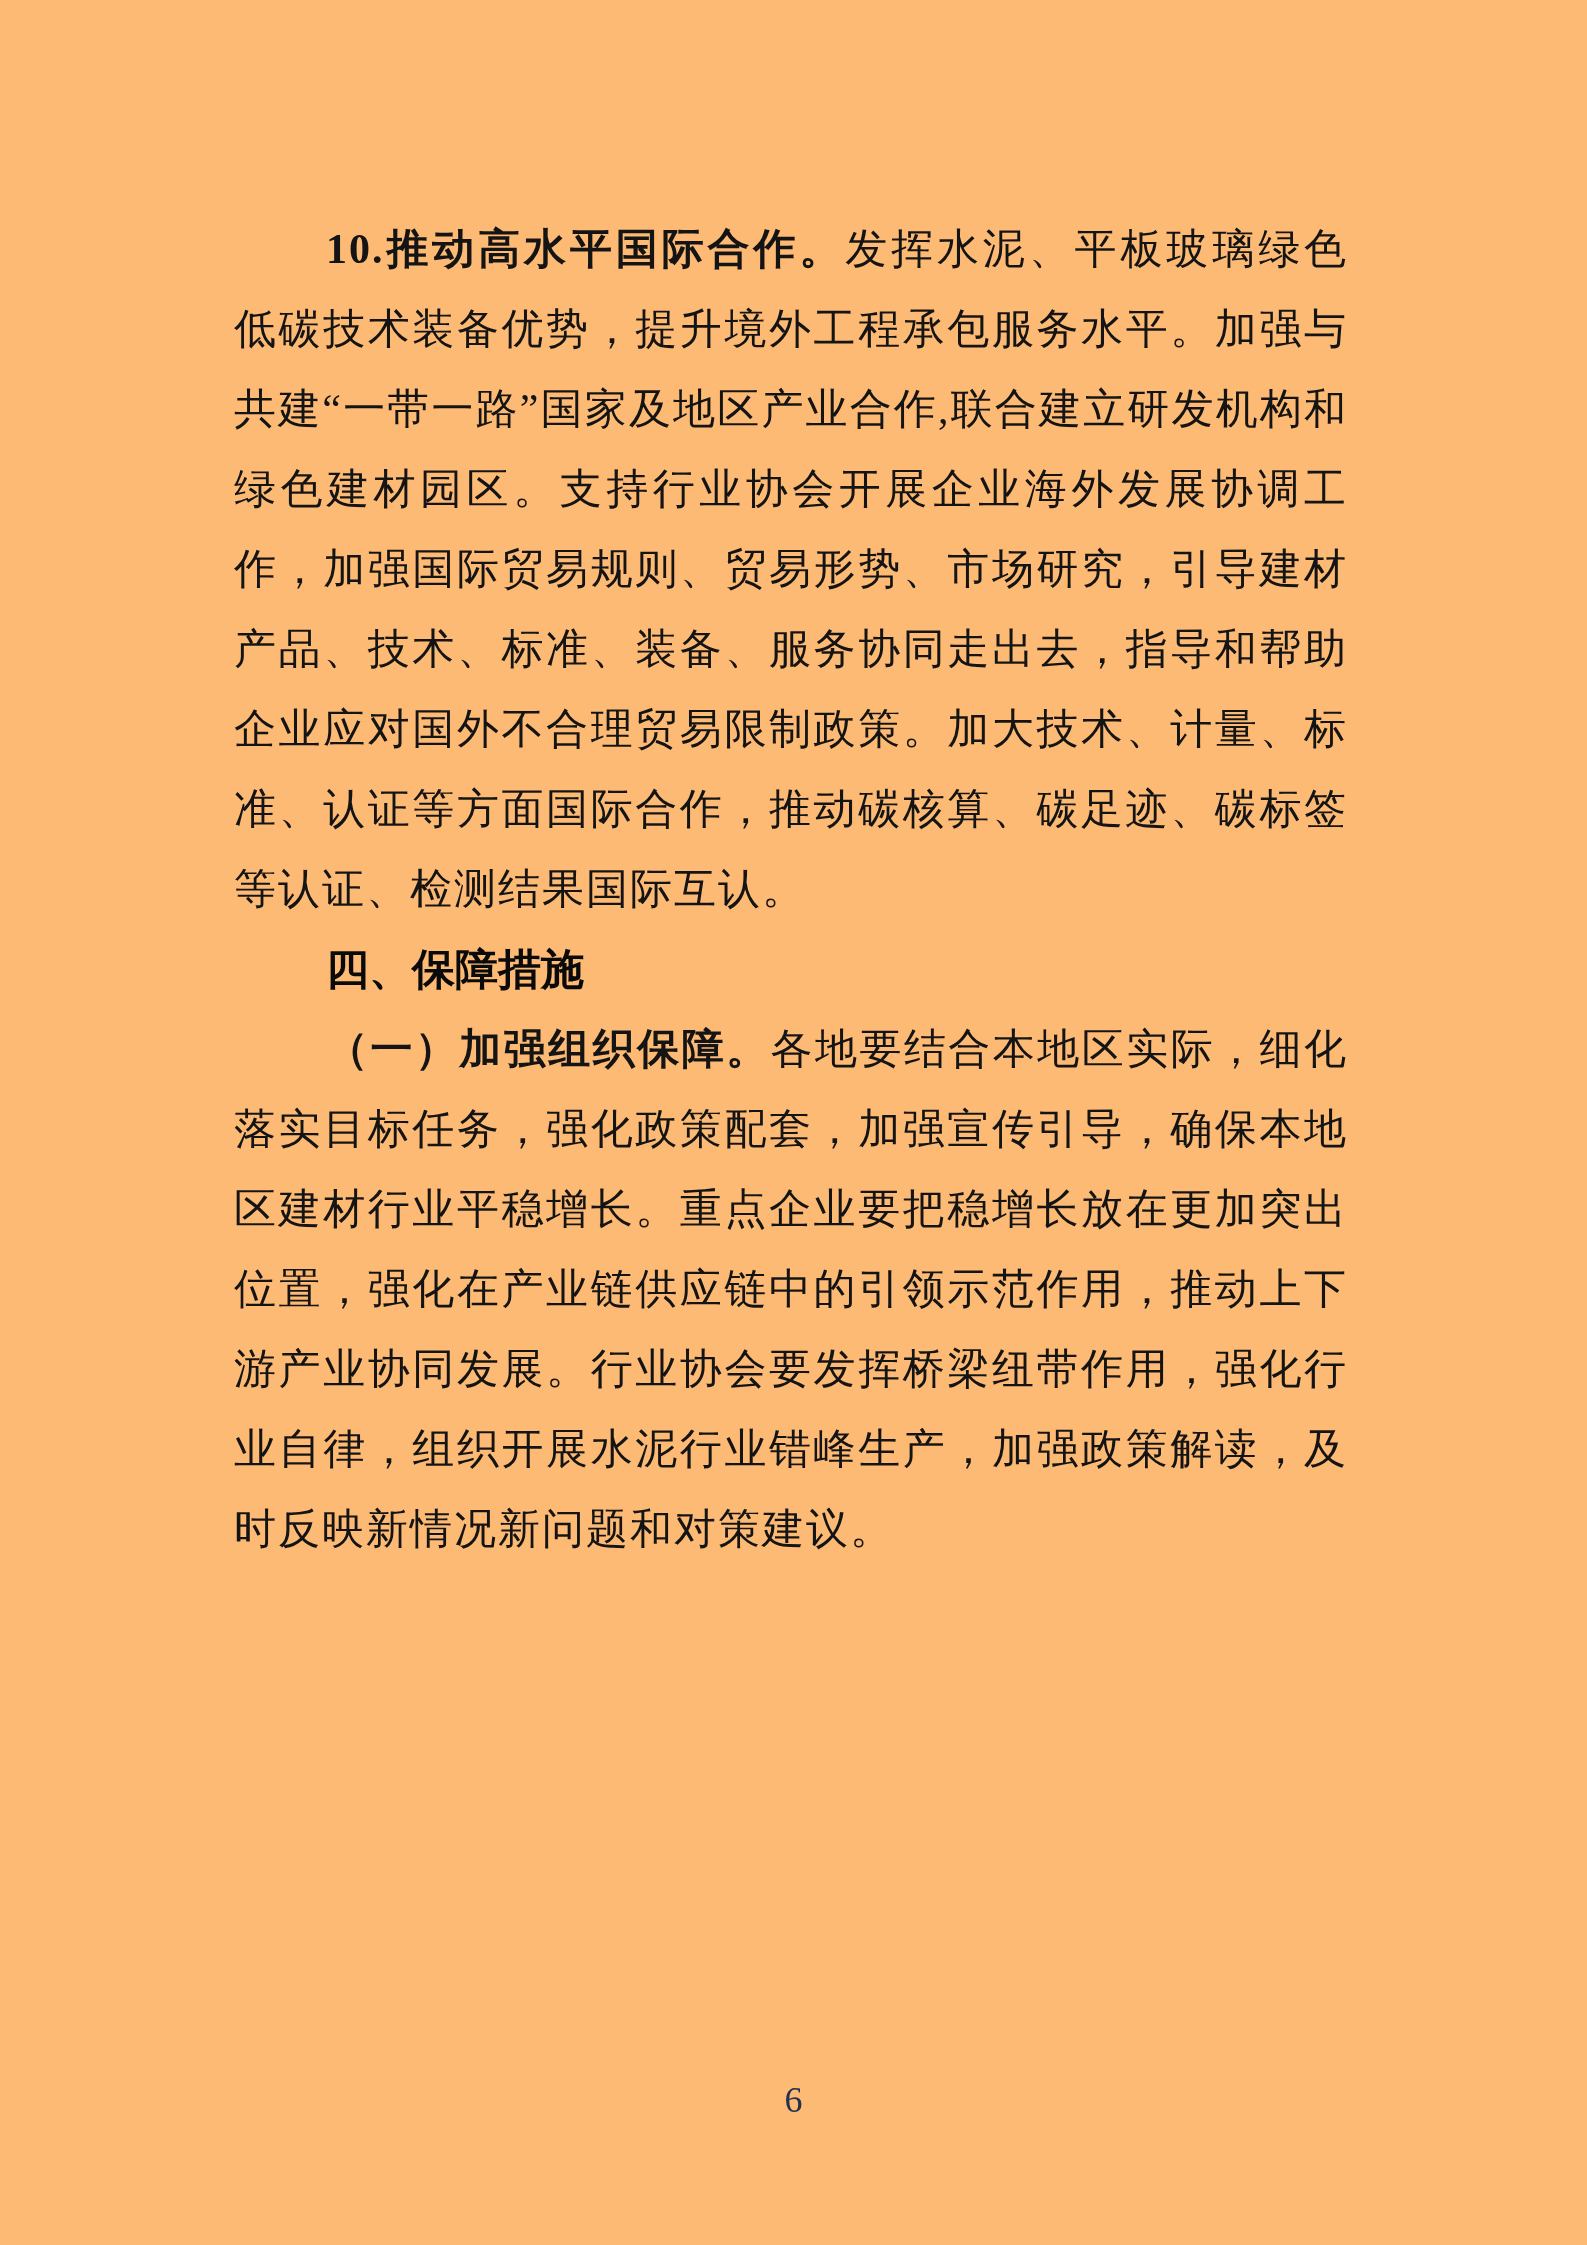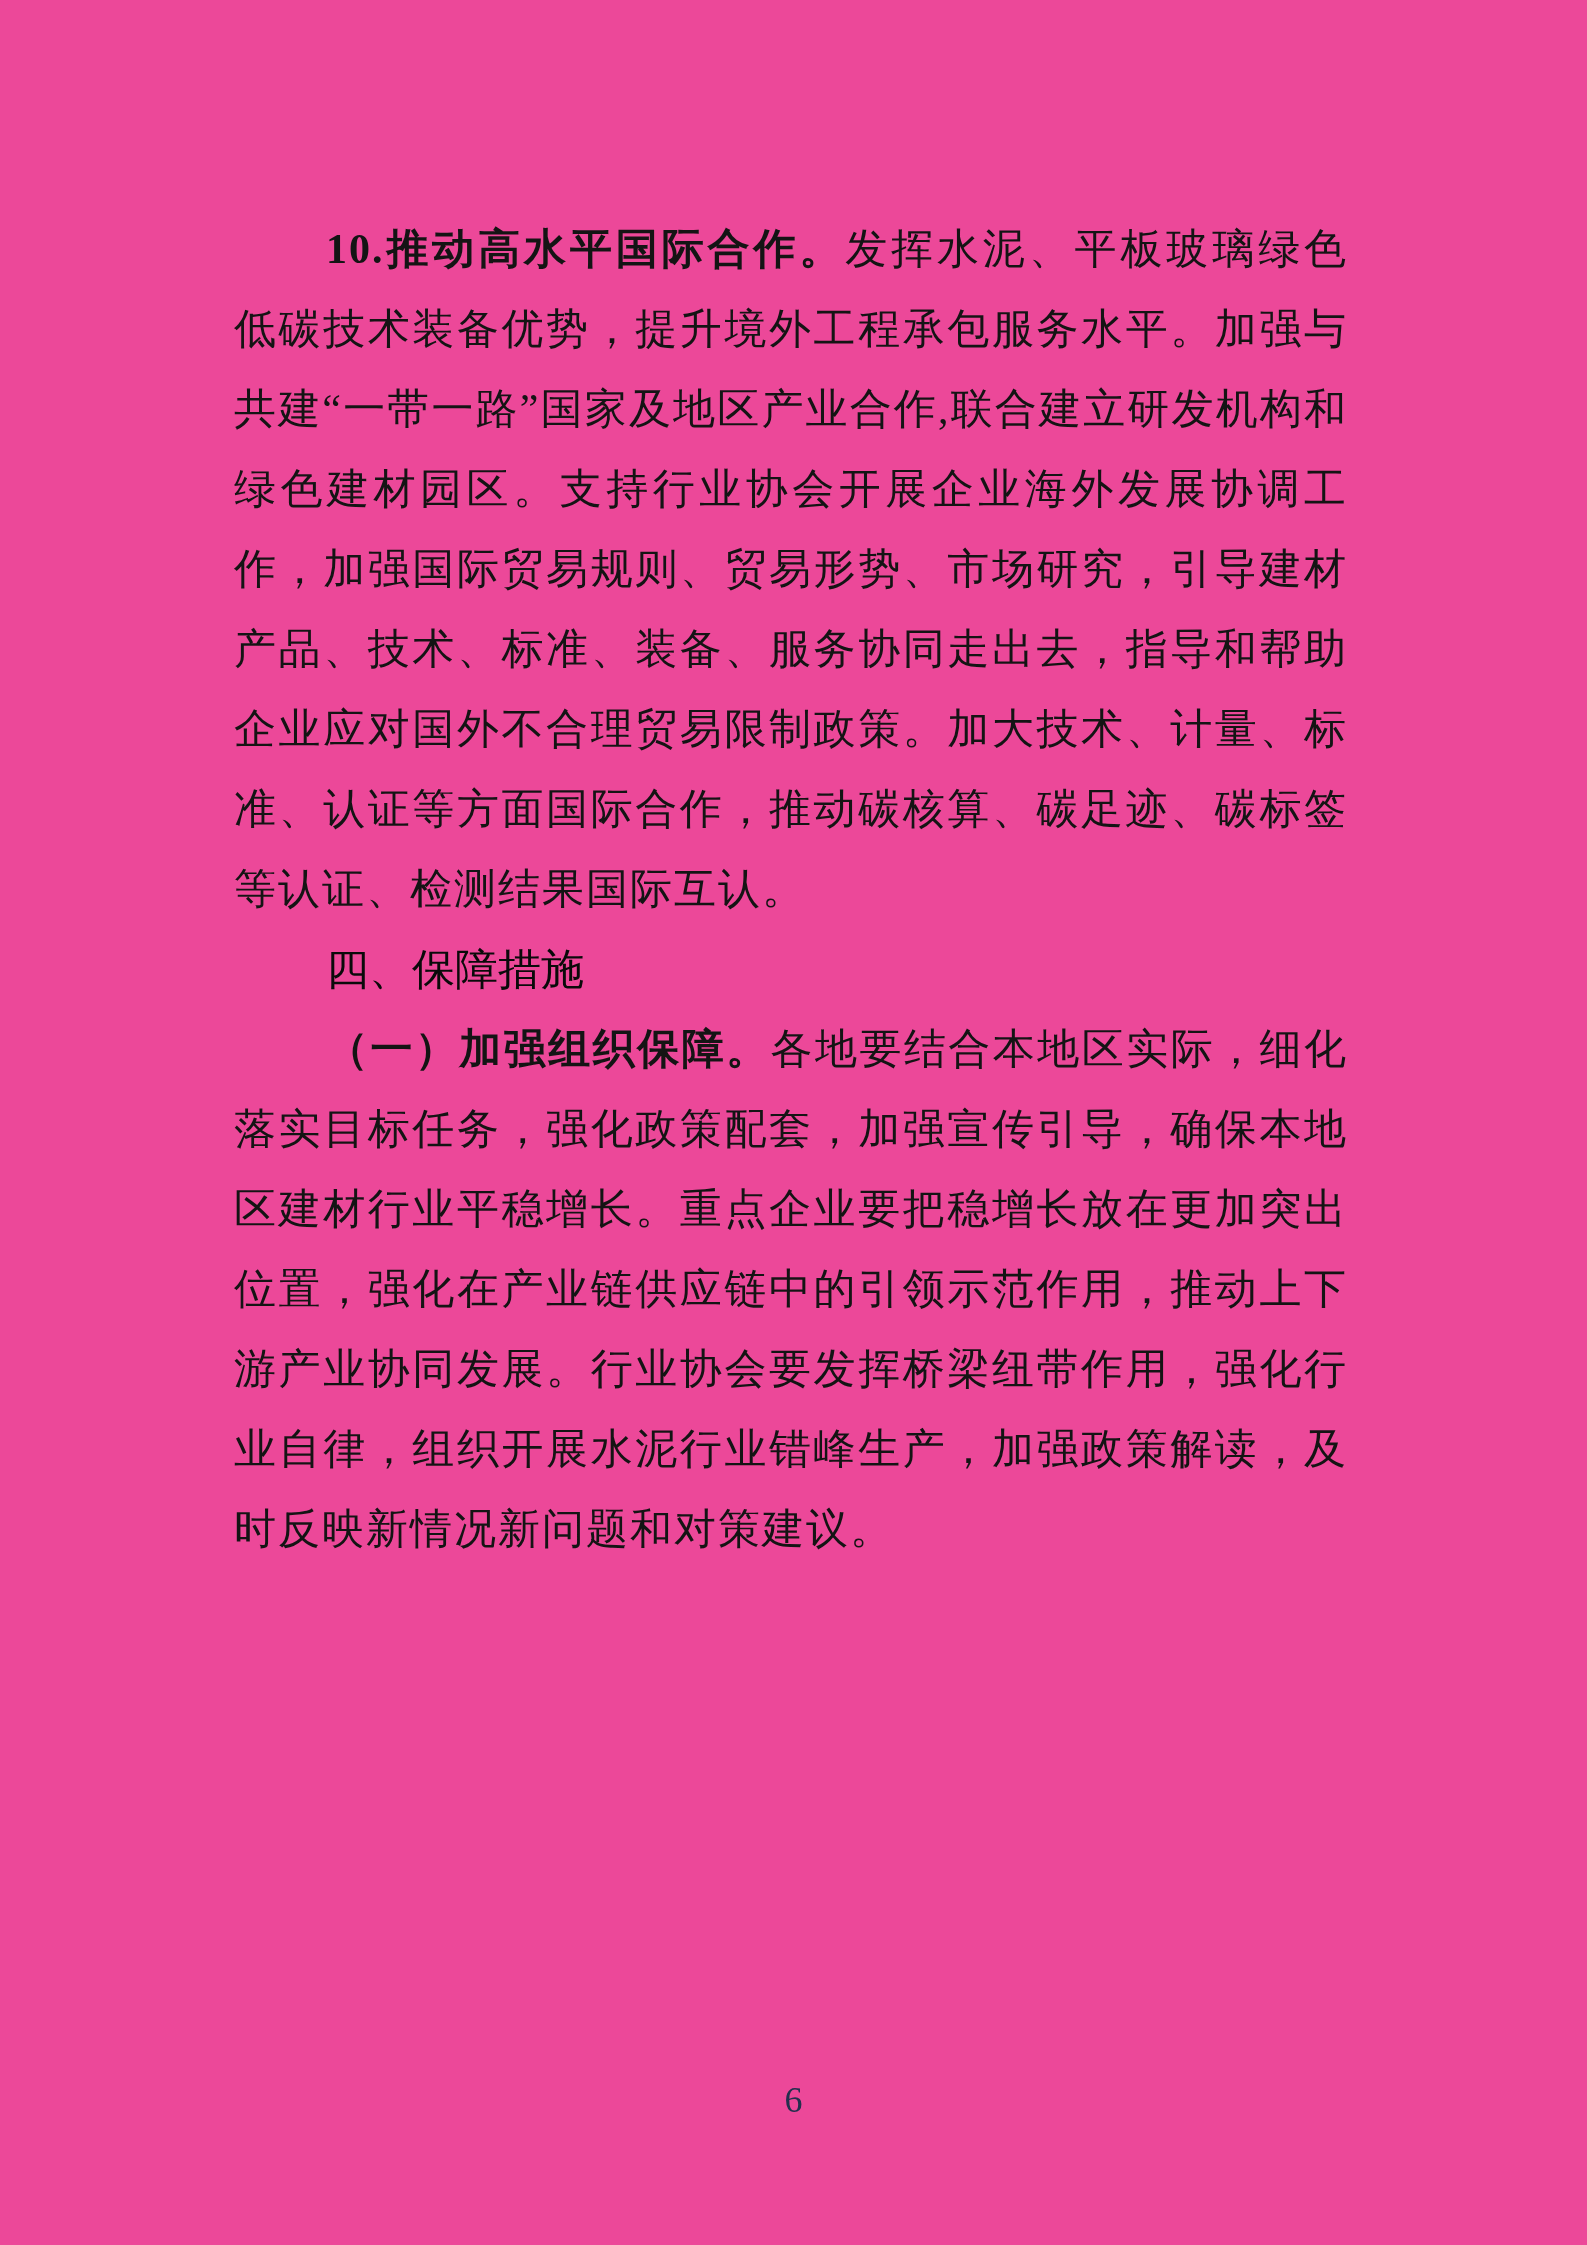--- a/index.html
+++ b/index.html
@@ -4,21 +4,21 @@
 <style>
   html, body {
     margin: 0;
     padding: 0;
     background: #ffffff;
   }
   .page {
     position: relative;
     width: 1587px;
     height: 2245px;
-    background: #ec4899;
+    background: #fdba74;
     overflow: hidden;
     font-family: "Liberation Serif", serif;
     color: #111111;
   }
   .content {
     position: absolute;
     left: 234px;
     top: 209px;
     width: 1114px;
   }
@@ -32,21 +32,21 @@
     text-indent: 92px;
     color: #141414;
   }
   .para .lead {
     font-weight: 700;
   }
   .section-heading {
     margin: 0;
     font-size: 43px;
     line-height: 80px;
-    font-weight: 400;
+    font-weight: 700;
     font-family: "Liberation Sans", sans-serif;
     color: #0a0a0a;
     text-indent: 92px;
   }
   .page-number {
     position: absolute;
     left: 0;
     right: 0;
     top: 2080px;
     text-align: center;

